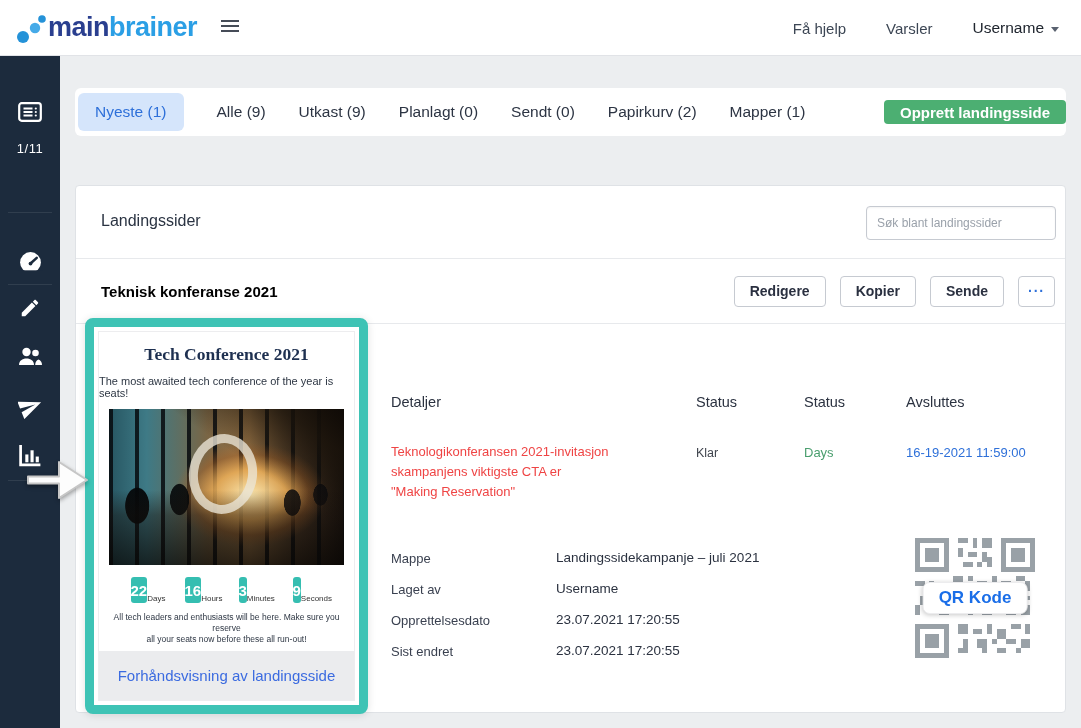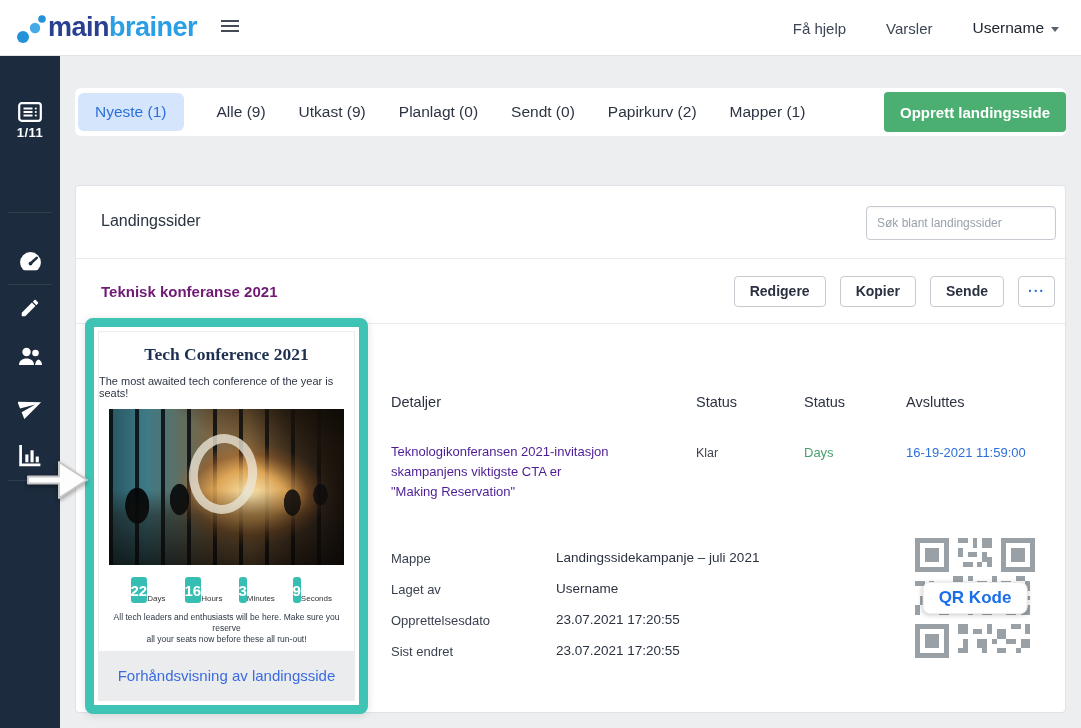--- a/index.html
+++ b/index.html
@@ -25,68 +25,68 @@
     position:absolute; right:22px; top:0; height:56px;
     display:flex; align-items:center; gap:40px; font-size:15px; color:#3c4654;
   }
   .header-link { cursor:pointer; }
   .username { display:flex; align-items:center; gap:7px; color:#20262f; font-size:15.5px; cursor:pointer; }
   .caret { width:0; height:0; border-left:4.5px solid transparent; border-right:4.5px solid transparent; border-top:5px solid #5a6270; margin-top:2px; }
 
   
   .sidebar { position:absolute; left:0; top:56px; width:60px; bottom:0; background:#1c2b3d; z-index:7; }
   .s-item { position:absolute; left:0; width:60px; display:flex; flex-direction:column; align-items:center; cursor:pointer; }
-  .s-pager { color:#fff; font-size:13px; font-weight:bold; margin-top:3px; letter-spacing:.5px; }
+  .s-pager { color:#fff; font-size:13px; font-weight:normal; margin-top:19px; letter-spacing:.5px; }
   .s-div { position:absolute; left:8px; right:8px; height:1px; background:rgba(255,255,255,.09); }
 
   
   .tabbar {
     position:absolute; left:75px; top:88px; width:991px; height:48px;
     background:#fff; border-radius:6px; z-index:5;
     display:flex; align-items:center; padding:0 0 0 3px;
   }
   .tab { font-size:15.5px; color:#2c3443; margin-left:33px; cursor:pointer; white-space:nowrap; }
   .tab.active {
     margin-left:0; background:#d5e5fb; color:#2e70d9; font-weight:500;
     padding:10px 17px; border-radius:6px;
   }
   .create-btn {
-    margin-left:auto; height:40px; padding:0 16px; border:none; border-radius:4px;
+    margin-left:auto; height:24px; padding:0 16px; border:none; border-radius:4px;
     background:#4caf72; color:#fff; font-size:15px; font-weight:bold; cursor:pointer;
     font-family:"Liberation Sans", sans-serif;
   }
 
   
   .panel {
     position:absolute; left:75px; top:185px; width:991px; height:528px;
     background:#fff; border:1px solid #dfe2e6; border-radius:4px; z-index:4;
   }
   .panel-head { position:relative; height:73px; border-bottom:1px solid #e7e9ec; }
   .panel-title { position:absolute; left:25px; top:26px; font-size:16px; font-weight:500; color:#2a3342; }
   .search-input {
     position:absolute; right:9px; top:20px; width:190px; height:34px;
     border:1px solid #c6cad1; border-radius:4px; padding:0 10px;
     font-size:12px; color:#333; outline:none; box-shadow:inset 0 1px 2px rgba(0,0,0,.05);
     font-family:"Liberation Sans", sans-serif;
   }
   .search-input::placeholder { color:#9aa1aa; }
 
   .campaign-row { position:relative; height:65px; border-bottom:1px solid #e7e9ec; display:flex; align-items:center; }
-  .campaign-title { margin-left:25px; font-size:15px; font-weight:600; color:#701a75; }
+  .campaign-title { margin-left:25px; font-size:15px; font-weight:600; color:#000000; }
   .actions { margin-left:auto; margin-right:10px; display:flex; gap:14px; align-items:center; }
   .act-btn {
     height:31px; padding:0 15px; background:#fff; border:1px solid #c6cad1; border-radius:4px;
     font-size:14px; font-weight:600; color:#2a3040; cursor:pointer;
     font-family:"Liberation Sans", sans-serif;
   }
   .more-btn { width:37px; padding:0; color:#2e70d9; font-weight:bold; letter-spacing:1px; font-size:14px; }
 
   .details { position:absolute; left:315px; top:138px; right:0; bottom:0; }
   .dhead { position:absolute; font-size:14.5px; color:#2b3240; }
-  .desc { position:absolute; left:0; top:118px; font-size:13px; line-height:20px; color:#4c1d95; }
+  .desc { position:absolute; left:0; top:118px; font-size:13px; line-height:20px; color:#ef4444; }
   .val-ready  { position:absolute; left:305px; top:122px; font-size:12.5px; color:#40454e; }
   .val-active { position:absolute; left:413px; top:121px; font-size:13px; color:#4a9e6e; }
   .val-ends   { position:absolute; left:515px; top:121px; font-size:13px; color:#2e70d9; }
   .field-label { position:absolute; left:0; font-size:13px; color:#3a4150; }
   .field-value { position:absolute; left:165px; font-size:13.5px; color:#2b3240; }
 
   .qr-wrap { position:absolute; left:838px; top:352px; width:122px; height:120px; }
   .qr-pill {
     position:absolute; left:50%; top:50%; transform:translate(-50%,-50%);
     background:#fff; border:1px solid #ececee; border-radius:7px;

